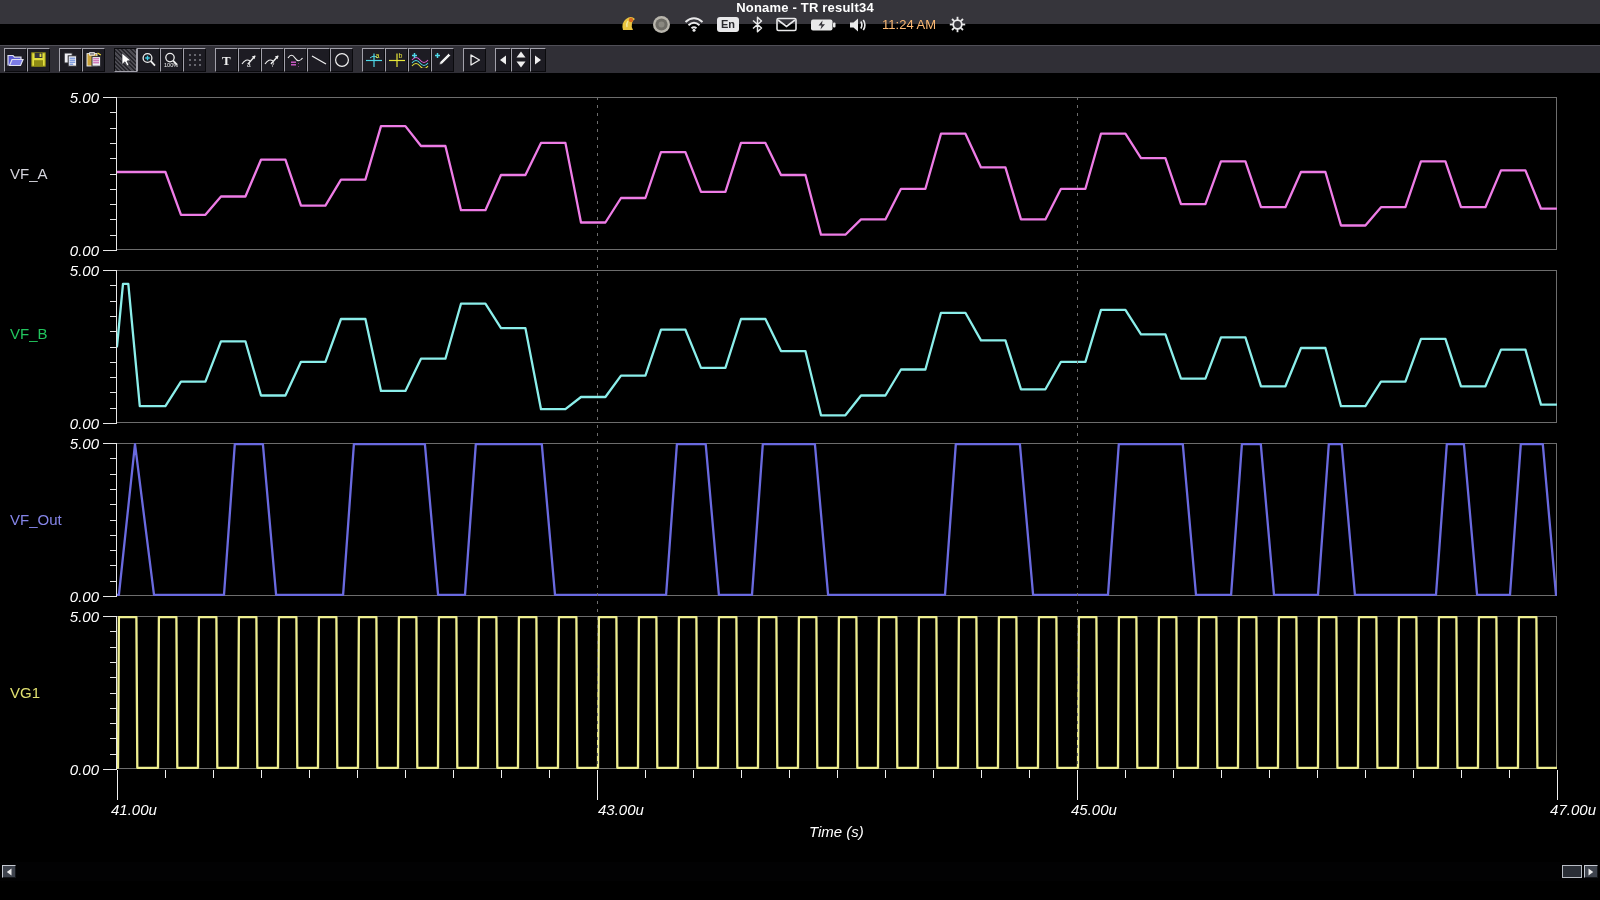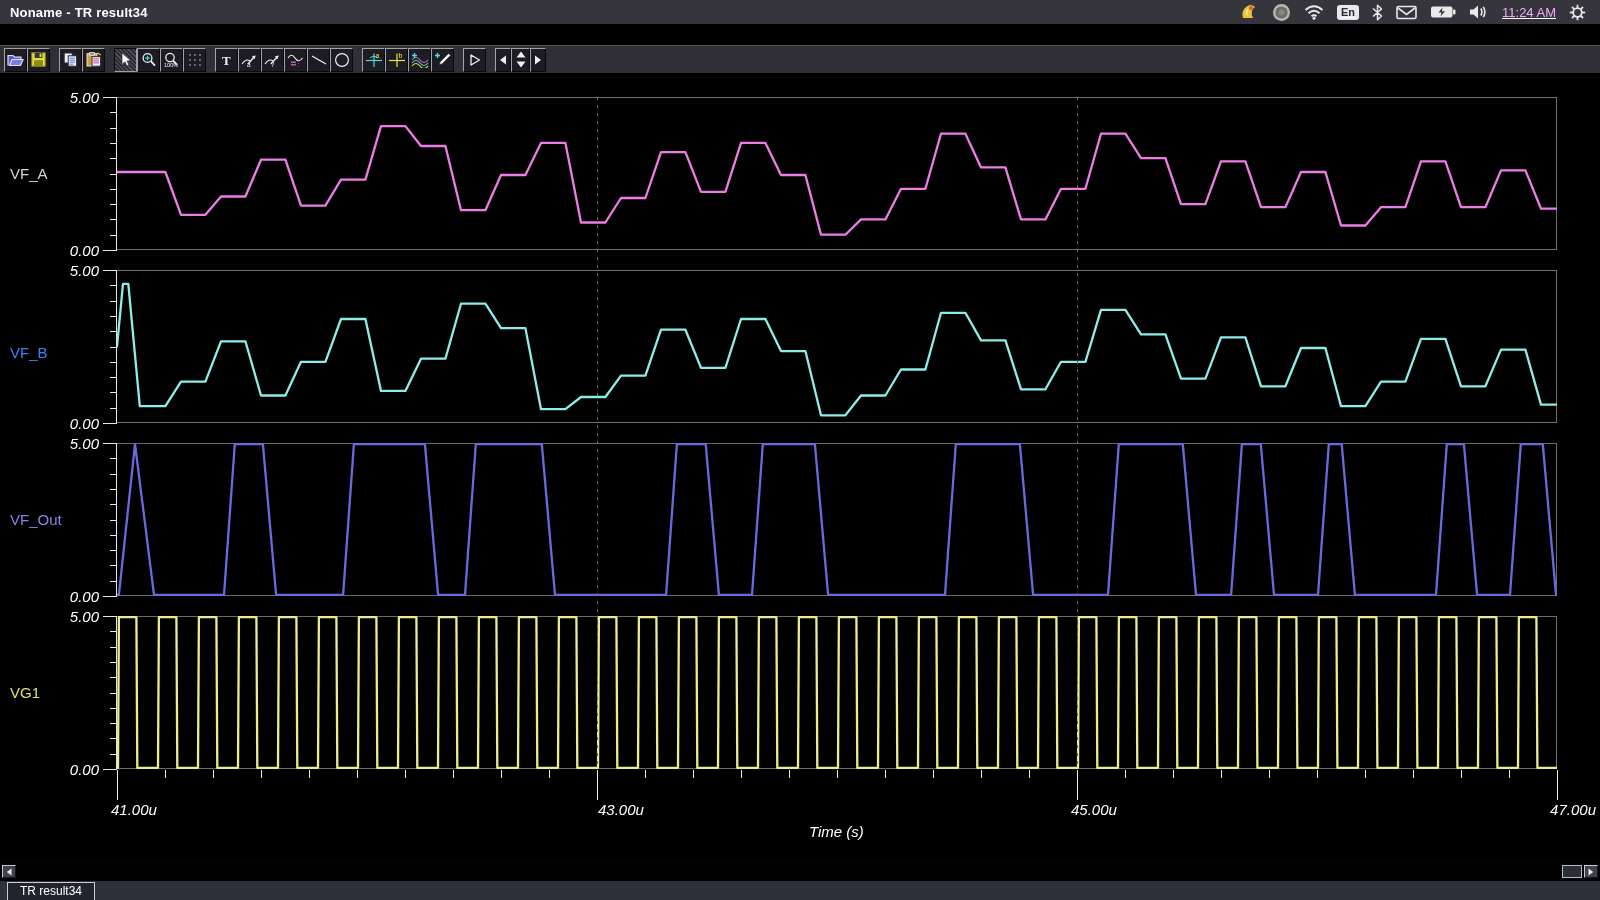--- a/index.html
+++ b/index.html
@@ -1,27 +1,27 @@
 <!DOCTYPE html>
 <html><head>
 <meta charset="utf-8">
 <style>
   html,body{margin:0;padding:0;background:#000;width:1600px;height:900px;overflow:hidden;
     font-family:"Liberation Sans",sans-serif;-webkit-font-smoothing:antialiased;}
   .screen{position:relative;width:1600px;height:900px;background:#000;}
 
   
   .titlebar{position:absolute;left:0;top:0;width:1600px;height:24px;background:#36353b;
-    color:#fff;display:flex;align-items:center;justify-content:space-between;}
+    color:#fff;display:flex;align-items:center;justify-content:space-between;flex-direction:column;}
   .titlebar .title{font-size:13px;font-weight:bold;padding-left:10px;letter-spacing:.2px;}
-  .tray{display:flex;align-items:center;gap:13px;padding-right:14px;text-decoration:underline;}
+  .tray{display:flex;align-items:center;gap:13px;padding-right:14px;}
   .tray svg{display:block;}
   .en-badge{background:#e8e8ea;color:#2a2a2e;font-size:11px;font-weight:bold;
     padding:1px 4px;border-radius:3px;line-height:13px;}
-  .tray .clock-text{font-size:13px;color:#f0abfc;}
+  .tray .clock-text{font-size:13px;color:#fdba74;}
 
   
   .menubar{position:absolute;left:0;top:24px;width:1600px;height:21px;background:#29282e;
     border-top:1px solid #57565e;display:flex;align-items:center;color:#eee;font-size:12px;}
   .menubar .mitem{padding:2px 9px;cursor:default;}
   .menubar .mitem.disabled{color:#77767e;}
   .menubar .mitem u{text-decoration:underline;}
 
   
   .toolbar{position:absolute;left:0;top:45px;width:1600px;height:28px;background:#302f36;
@@ -332,21 +332,21 @@
       <div class="ytick" style="left: 110px; top: 304.1px; width: 7px;"></div>
       <div class="ytick" style="left: 110px; top: 288.8px; width: 7px;"></div>
       <div class="ytick" style="left: 110px; top: 273.5px; width: 7px;"></div>
       <div class="ytick" style="left: 110px; top: 258.2px; width: 7px;"></div>
       <div class="ytick" style="left: 110px; top: 242.9px; width: 7px;"></div>
       <div class="ytick" style="left: 110px; top: 227.6px; width: 7px;"></div>
       <div class="ytick" style="left: 110px; top: 212.3px; width: 7px;"></div>
       <div class="ytick" style="left: 103px; top: 197px; width: 14px;"></div>
       <div class="ylabel" style="left: 53px; top: 189px;">5.00</div>
       <div class="ylabel" style="left: 53px; top: 342px;">0.00</div>
-      <div class="siglabel" style="top: 271px; color: #3b82f6;">VF_B</div>
+      <div class="siglabel" style="top: 252px; color: #22c55e;">VF_B</div>
       <svg width="1440" height="153" style="position: absolute; left: 117px; top: 197px; overflow: hidden;">
         <path fill="none" stroke="#8beeea" stroke-width="2.3" stroke-linejoin="round" stroke-linecap="round" d="M0.0 76.5 L6.0 13.8 L11.3 13.8 L22.8 136.2 L48.4 136.2 L64.0 111.7 L88.4 111.7 L104.0 71.3 L128.4 71.3 L144.0 125.5 L168.4 125.5 L184.0 91.8 L208.4 91.8 L224.0 49.0 L248.4 49.0 L264.0 120.9 L288.4 120.9 L304.0 88.7 L328.4 88.7 L344.0 33.7 L368.4 33.7 L384.0 58.1 L408.4 58.1 L424.0 139.2 L448.4 139.2 L464.0 127.0 L488.4 127.0 L504.0 105.6 L528.4 105.6 L544.0 59.7 L568.4 59.7 L584.0 97.9 L608.4 97.9 L624.0 49.0 L648.4 49.0 L664.0 81.1 L688.4 81.1 L704.0 145.3 L728.4 145.3 L744.0 125.5 L768.4 125.5 L784.0 99.5 L808.4 99.5 L824.0 42.8 L848.4 42.8 L864.0 70.4 L888.4 70.4 L904.0 119.3 L928.4 119.3 L944.0 91.8 L968.4 91.8 L984.0 39.8 L1008.4 39.8 L1024.0 64.3 L1048.4 64.3 L1064.0 108.6 L1088.4 108.6 L1104.0 67.3 L1128.4 67.3 L1144.0 116.3 L1168.4 116.3 L1184.0 78.0 L1208.4 78.0 L1224.0 136.2 L1248.4 136.2 L1264.0 111.7 L1288.4 111.7 L1304.0 68.8 L1328.4 68.8 L1344.0 116.3 L1368.4 116.3 L1384.0 79.6 L1408.4 79.6 L1424.0 134.6 L1464.0 134.6"></path>
       </svg>
       <div class="panel-box" style="left: 117px; top: 370px; width: 1440px; height: 153px;"></div>
       <div class="yaxis-line" style="left: 116px; top: 370px; height: 154px;"></div>
       <div class="ytick" style="left: 103px; top: 523px; width: 14px;"></div>
       <div class="ytick" style="left: 110px; top: 507.7px; width: 7px;"></div>
       <div class="ytick" style="left: 110px; top: 492.4px; width: 7px;"></div>
       <div class="ytick" style="left: 110px; top: 477.1px; width: 7px;"></div>
       <div class="ytick" style="left: 110px; top: 461.8px; width: 7px;"></div>
@@ -432,17 +432,14 @@
         </svg>
       </div>
     <div class="sthumb" style="left:1562px;"></div>
     <div class="sbtn" style="left:1584px;">
         <svg width="6" height="8" viewBox="0 0 6 8">
           <path d="M0.5 0.5 L5.2 4 L0.5 7.5 Z" fill="#e9e9ea"></path>
         </svg>
       </div>
   </div>
 
-  <div class="tabbar">
-    <div class="tab">TR result34</div>
-  </div>
 
 </div>
 
 </body></html>

